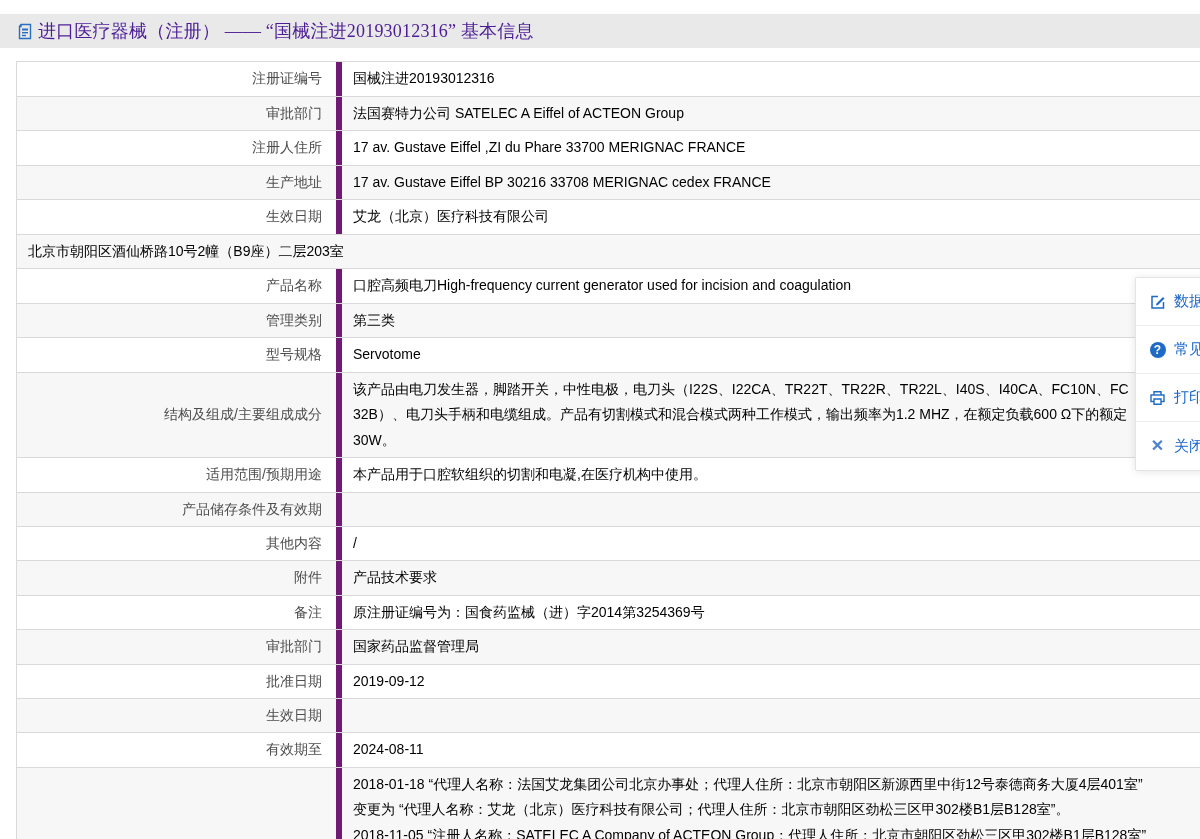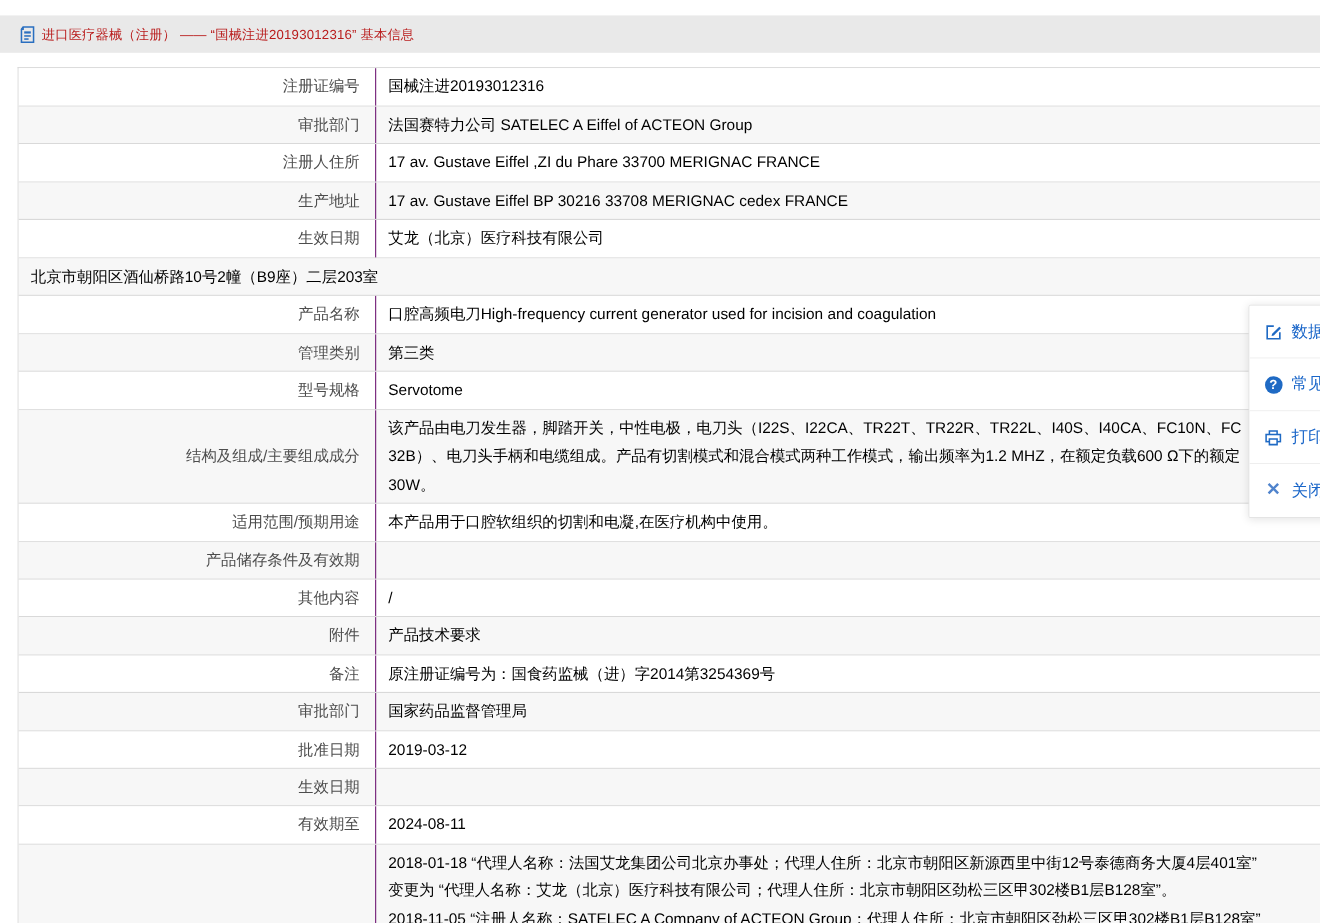--- a/index.html
+++ b/index.html
@@ -10,35 +10,35 @@
     -webkit-font-smoothing:antialiased;
   }
   .page { position:relative; width:1200px; height:839px; overflow:hidden; background:#fff; }
 
   
   .header-bar {
     position:absolute; top:14px; left:0; width:1200px; height:34px;
     background:#e9e9e9; display:flex; align-items:center; padding-left:17px;
   }
   .header-bar .doc-icon { display:inline-flex; margin-right:5px; }
-  .page-title { color:#b91c1c; font-size:12px; letter-spacing:0.2px; }
+  .page-title { color:#4c1d95; font-size:18px; letter-spacing:0.2px;font-family:Liberation Serif, serif; }
 
   
   .reg-table {
     position:absolute; top:61px; left:16px; width:1184px;
     border-top:1px solid #d9d9d9; border-left:1px solid #d9d9d9;
     background:#fff;
   }
   .row { display:flex; align-items:stretch; border-bottom:1px solid #d9d9d9; min-height:34px; background:#fff; }
   .row:nth-child(even) { background:#f7f7f7; }
   .label-cell {
     flex:0 0 325px; width:325px;
     display:flex; align-items:center; justify-content:flex-end;
     padding:4px 14px 4px 8px;
-    border-right:1px solid #701a75;
+    border-right:6px solid #701a75;
     color:#4d4d4d; font-size:14px; line-height:25px;
     text-align:right;
   }
   .value-cell {
     flex:1; padding:4px 12px 4px 11px;
     color:#000000; font-size:14px; line-height:25.5px;
     white-space:pre-line;
     display:flex; align-items:center;
   }
 
@@ -159,21 +159,21 @@
       <div class="value-cell">原注册证编号为：国食药监械（进）字2014第3254369号</div>
     </div>
 
     <div class="row">
       <div class="label-cell">审批部门</div>
       <div class="value-cell">国家药品监督管理局</div>
     </div>
 
     <div class="row">
       <div class="label-cell">批准日期</div>
-      <div class="value-cell">2019-03-12</div>
+      <div class="value-cell">2019-09-12</div>
     </div>
 
     <div class="row">
       <div class="label-cell">生效日期</div>
       <div class="value-cell"></div>
     </div>
 
     <div class="row">
       <div class="label-cell">有效期至</div>
       <div class="value-cell">2024-08-11</div>

